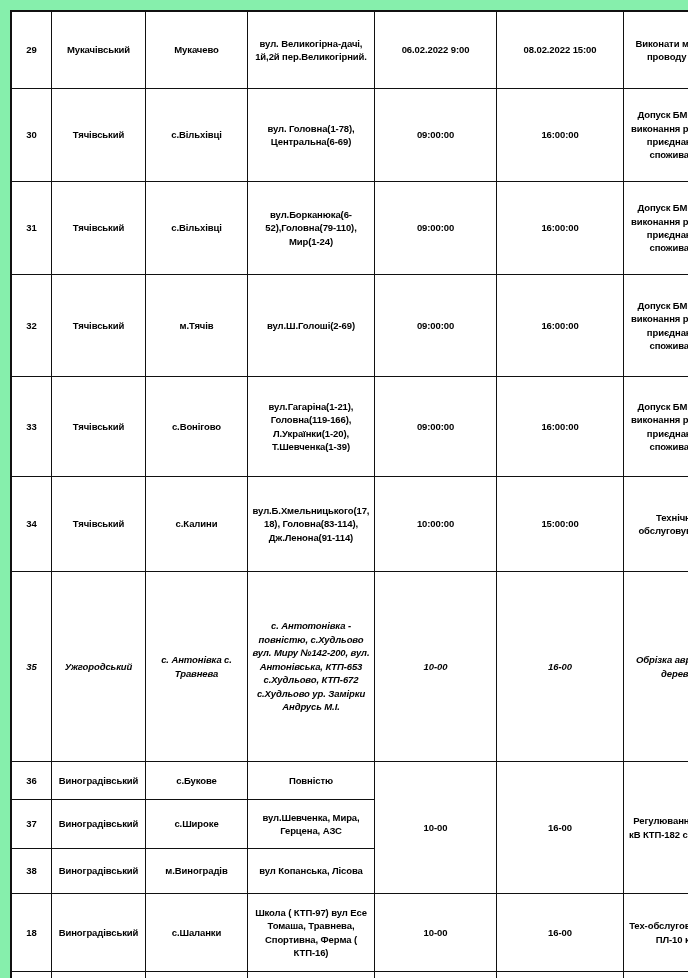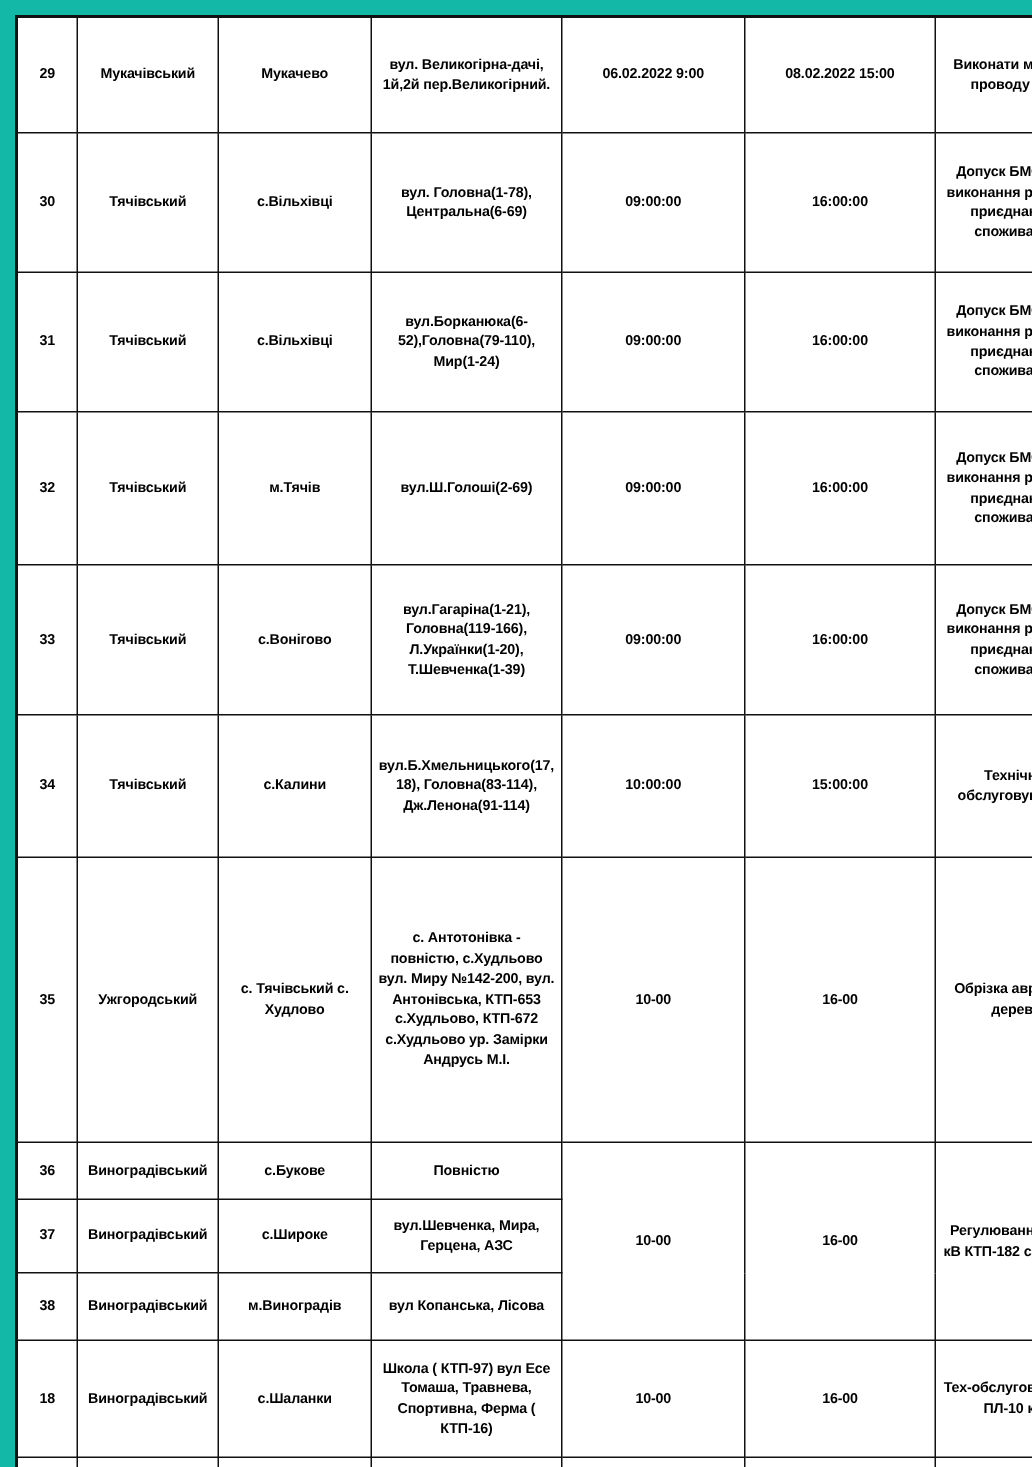--- a/index.html
+++ b/index.html
@@ -12,21 +12,21 @@
     width: 688px;
     height: 978px;
     font-family: "Liberation Sans", "DejaVu Sans", sans-serif;
     color: #000000;
     overflow: hidden;
   }
   #sheet {
     position: relative;
     width: 688px;
     height: 978px;
-    background: #14b8a6;
+    background: #86efac;
     box-sizing: border-box;
     padding: 10px 10px 18px 10px;
   }
   table.outage-table {
     width: 668px;
     border-collapse: collapse;
     table-layout: fixed;
     background: #ffffff;
   }
   table.outage-table td {
@@ -57,21 +57,21 @@
   td.c-num { border-right: 2px solid #111111; }
   td.c-street { border-right: 2px solid #111111; }
   td.c-work { border-left: 2px solid #111111; }
 
   tr.r29 td { height: 72px; }
   tr.r30 td { height: 88px; }
   tr.r31 td { height: 88px; }
   tr.r32 td { height: 97px; }
   tr.r33 td { height: 95px; }
   tr.r34 td { height: 90px; }
-  tr.r35 td { height: 185px; }
+  tr.r35 td { height: 185px; font-style: italic; }
   tr.r36 td { height: 33px; }
   tr.r37 td { height: 44px; }
   tr.r38 td { height: 40px; border-radius: 17px; }
   tr.r39 td { height: 73px; }
   tr.r40 td { height: 42px; }
 </style>
 </head>
 <body>
 
 <div id="sheet">
@@ -134,21 +134,21 @@
         <td class="c-settle">с.Калини</td>
         <td class="c-street">вул.Б.Хмельницького(17,18), Головна(83-114), Дж.Ленона(91-114)</td>
         <td class="c-start">10:00:00</td>
         <td class="c-end">15:00:00</td>
         <td class="c-work">Технічне обслуговування</td>
       </tr>
 
       <tr class="r35">
         <td class="c-num">35</td>
         <td class="c-district">Ужгородський</td>
-        <td class="c-settle">с. Тячівський с. Худлово</td>
+        <td class="c-settle">с. Антонівка с. Травнева</td>
         <td class="c-street">с. Антотонівка - повністю, с.Худльово вул. Миру №142-200, вул. Антонівська, КТП-653 с.Худльово, КТП-672 с.Худльово ур. Замірки Андрусь М.І.</td>
         <td class="c-start">10-00</td>
         <td class="c-end">16-00</td>
         <td class="c-work">Обрізка аврійних дерев.</td>
       </tr>
 
       <tr class="r36">
         <td class="c-num">36</td>
         <td class="c-district">Виноградівський</td>
         <td class="c-settle">с.Букове</td>

